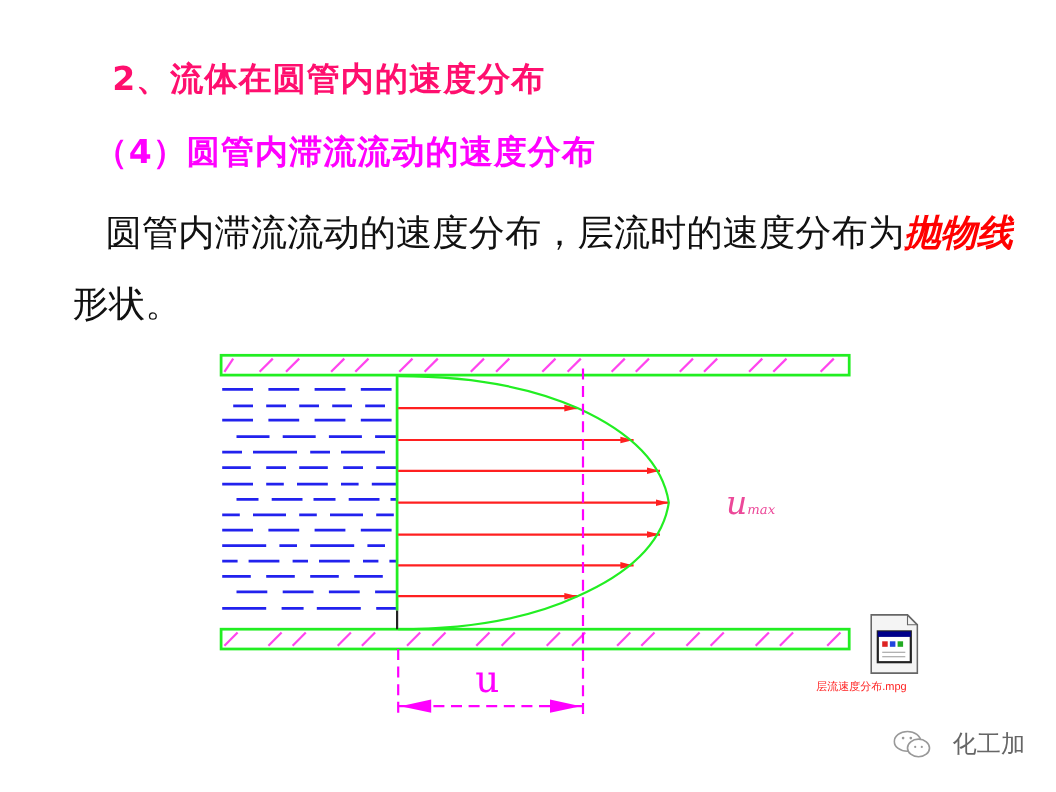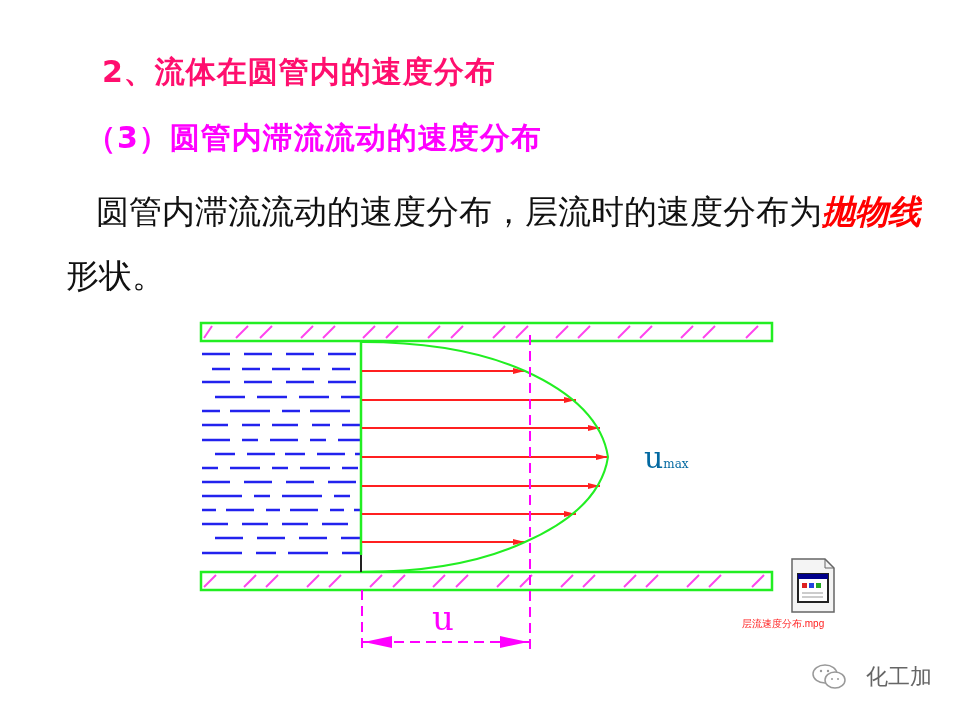--- a/index.html
+++ b/index.html
@@ -6,29 +6,29 @@
     body { width: 960px; height: 720px; background: #ffffff; position: relative; overflow: hidden; font-family: "DejaVu Sans", sans-serif; }
     .h1 { position: absolute; left: 66px; top: 52px; font-size: 30px; font-weight: bold; color: #ff0f6e; letter-spacing: 1px; margin-left: 36px; }
     .h2 { position: absolute; left: 86px; top: 118px; font-size: 30px; font-weight: bold; color: #ff00ff; letter-spacing: 1px; }
     .para { position: absolute; left: 66px; top: 180px; width: 860px; font-size: 33px; line-height: 64px; color: #111111; }
     .para .indent { display: inline-block; width: 30px; }
     .para .hl { color: #ff0000; font-weight: bold; font-style: italic; }
     svg.diagram { position: absolute; left: 0; top: 0; }
     .file-icon { position: absolute; left: 791px; top: 558px; width: 44px; height: 55px; }
     .file-label { position: absolute; left: 742px; top: 617px; font-family: Liberation Sans, sans-serif; font-size: 10px; color: #ff2020; }
     .wm { position: absolute; left: 812px; top: 662px; display: flex; align-items: center; gap: 18px; color: #666; font-size: 22px; }
-    .umax { position: absolute; left: 644px; top: 440px; font-family: "DejaVu Serif", serif; font-size: 30px; color: #0369a1; }
+    .umax { position: absolute; left: 660px; top: 440px; font-family: "DejaVu Serif", serif; font-size: 30px; color: #ec4899; font-style: italic; }
     .umax sub { font-size: 12px; vertical-align: baseline; }
     .ulabel { position: absolute; left: 432px; top: 598px; font-family: "DejaVu Serif", serif; font-size: 34px; color: #ff00ff; }
   </style>
 </head>
 <body>
 
 <div class="h1">2、流体在圆管内的速度分布</div>
-<div class="h2">（3）圆管内滞流流动的速度分布</div>
+<div class="h2">（4）圆管内滞流流动的速度分布</div>
 <div class="para"><span class="indent"></span><span>圆管内滞流流动的速度分布，层流时的速度分布为</span><span class="hl">抛物线</span><span>形状。</span></div>
 
 <svg class="diagram" width="960" height="720" viewBox="0 0 960 720">
   <defs>
     <marker id="ah" viewBox="0 0 12 8" refX="12" refY="4" markerWidth="12" markerHeight="8" orient="auto" markerUnits="userSpaceOnUse">
       <path d="M0,1 L12,4 L0,7 Z" fill="#ff2020"></path>
     </marker>
   </defs>
 
   <g>

